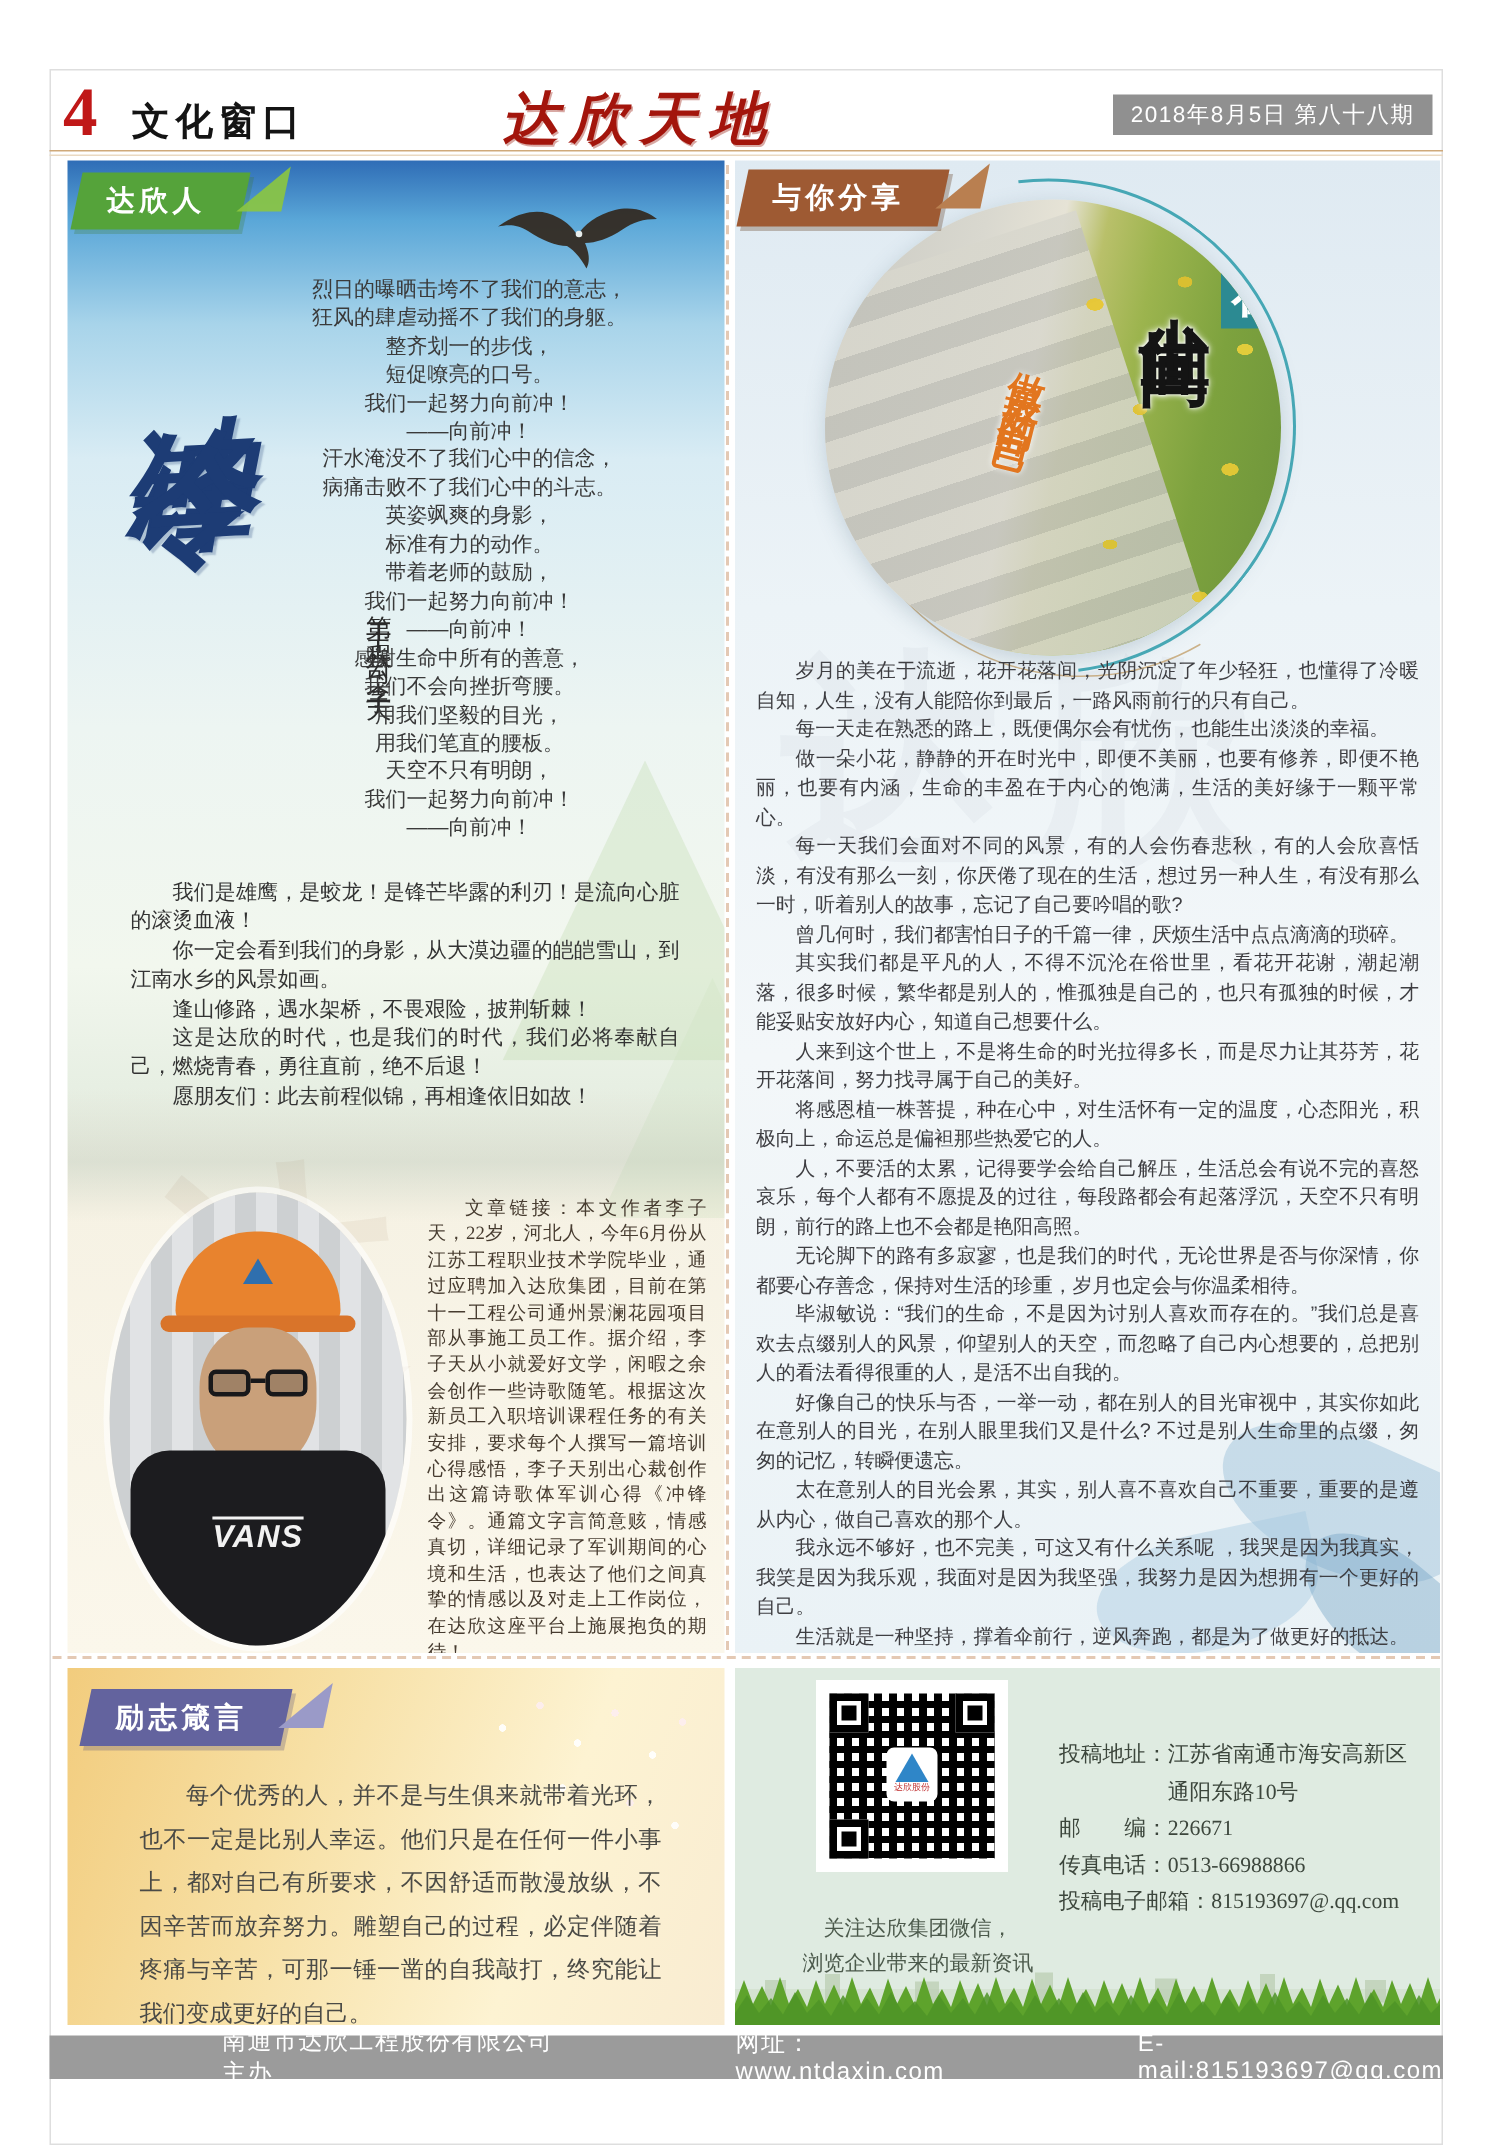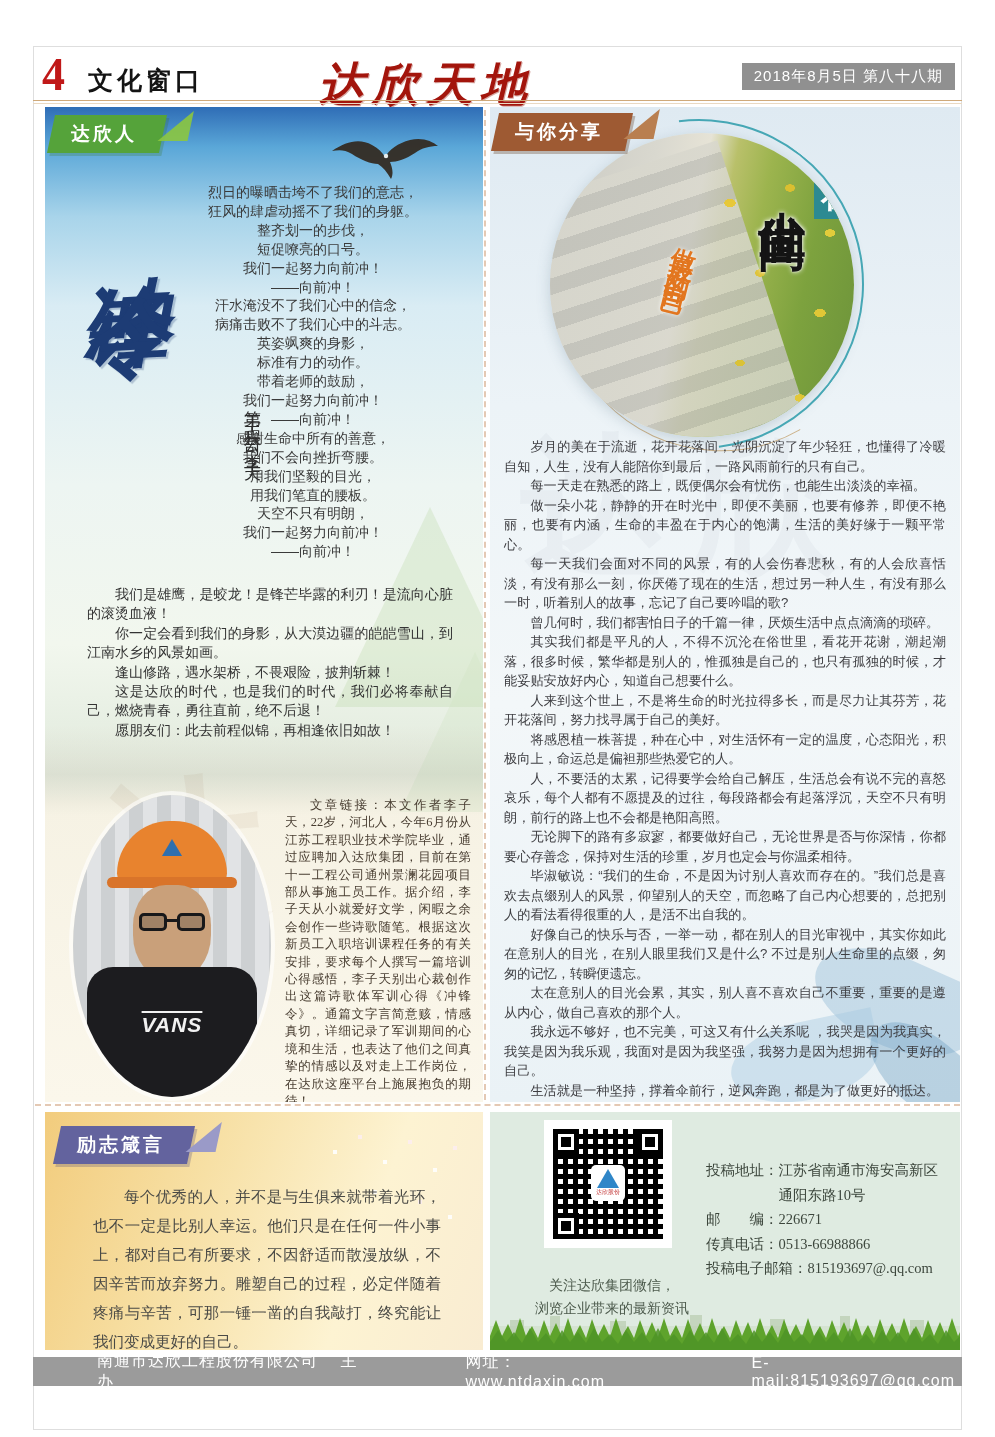--- a/index.html
+++ b/index.html
@@ -4,21 +4,21 @@
 <style>
   * { margin:0; padding:0; box-sizing:border-box; }
   html,body { background:#fff; }
   body { width:995px; height:1437px; position:relative; font-family:"Liberation Sans", sans-serif; overflow:hidden; }
   .abs { position:absolute; }
   .page-border { left:33px; top:46px; width:929px; height:1384px; border:1px solid #dedede; }
 
   
   .hdr-num { left:42px; top:52px; font-size:46px; font-weight:bold; color:#c01818; font-family:"Liberation Serif", serif; line-height:1; }
   .hdr-section { left:88px; top:64px; font-size:25px; font-weight:bold; color:#141414; letter-spacing:4px; }
-  .masthead { left:0; top:54px; width:853px; text-align:center; font-size:46px; font-weight:bold; font-style:italic; color:#a3150c; letter-spacing:8px; font-family:"Liberation Serif", serif; text-shadow:1px 1px 0 #d8a9a4; }
+  .masthead { left:0; top:54px; width:853px; text-align:center; font-size:38px; font-weight:bold; font-style:italic; color:#a3150c; letter-spacing:8px; font-family:"Liberation Serif", serif; text-shadow:1px 1px 0 #d8a9a4; }
   .issue-box { right:40px; top:63px; background:#909090; color:#fff; font-size:15px; padding:4px 12px; letter-spacing:1px; }
   .hdr-rule { left:33px; top:100px; width:929px; height:4px; border-top:1px solid #cfa97a; border-bottom:1px solid #ead9c2; }
 
   
   .panel { position:absolute; overflow:hidden; }
   .left-panel  { left:45px;  top:107px; width:438px; height:995px;
     background:linear-gradient(180deg,#2f6db6 0%,#5aa7d8 4%,#a8d4ea 11%,#d9ecf4 20%,#edf5f2 38%,#f2f7ee 54%,#e7efe3 62%,#f6f2e4 70%,#fbf7eb 100%); }
   .right-panel { left:490px; top:107px; width:470px; height:995px;
     background:linear-gradient(180deg,#dfeaf2 0%,#ecf3f7 30%,#f3f7f9 60%,#eaf2f6 100%); }
   .col-divider { left:484px; top:110px; width:0; height:990px; border-left:2px dashed #e4c9b4; }
@@ -102,21 +102,21 @@
   .qr-logo { position:absolute; left:38px; top:36px; width:34px; height:36px; background:#fff; border-radius:5px; text-align:center; }
   .qr-logo .tri-logo { margin:4px auto 0; width:0; height:0; border-left:11px solid transparent; border-right:11px solid transparent; border-bottom:19px solid #2f86c8; }
   .qr-logo .logo-txt { display:block; font-size:6px; color:#c03030; line-height:8px; }
   .qr-caption { left:22px; top:162px; width:200px; text-align:center; font-size:14px; line-height:23px; color:#4c5a4c; }
   .contact-rows { left:196px; top:46px; width:268px; font-size:14.5px; line-height:24.5px; color:#3c463c; font-family:"Liberation Serif", serif;margin-left:20px; }
   .grass { left:0; bottom:0; width:470px; height:44px; }
 
   
   .footer-bar { left:33px; top:1357px; width:929px; height:29px; background:#9b9b9b; color:#fff; display:flex; align-items:center; }
   .footer-bar span { font-size:16px; letter-spacing:1px; }
-  .ft-org { margin-left:64px; } .ft-web { margin-left:105px; } .ft-mail { margin-left:105px; }
+  .ft-org { margin-left:115px; } .ft-web { margin-left:105px; } .ft-mail { margin-left:105px; }
 </style>
 </head>
 <body>
 
 <div class="abs page-border"></div>
 
 <div class="abs masthead">达欣天地</div>
 <div class="abs hdr-num">4</div>
 <div class="abs hdr-section">文化窗口</div>
 <div class="abs issue-box">2018年8月5日  第八十八期</div>
@@ -210,21 +210,21 @@
   <div class="abs essay">
     <p>岁月的美在于流逝，花开花落间，光阴沉淀了年少轻狂，也懂得了冷暖自知，人生，没有人能陪你到最后，一路风雨前行的只有自己。</p>
     <p>每一天走在熟悉的路上，既便偶尔会有忧伤，也能生出淡淡的幸福。</p>
     <p>做一朵小花，静静的开在时光中，即便不美丽，也要有修养，即便不艳丽，也要有内涵，生命的丰盈在于内心的饱满，生活的美好缘于一颗平常心。</p>
     <p>每一天我们会面对不同的风景，有的人会伤春悲秋，有的人会欣喜恬淡，有没有那么一刻，你厌倦了现在的生活，想过另一种人生，有没有那么一时，听着别人的故事，忘记了自己要吟唱的歌?</p>
     <p>曾几何时，我们都害怕日子的千篇一律，厌烦生活中点点滴滴的琐碎。</p>
     <p>其实我们都是平凡的人，不得不沉沦在俗世里，看花开花谢，潮起潮落，很多时候，繁华都是别人的，惟孤独是自己的，也只有孤独的时候，才能妥贴安放好内心，知道自己想要什么。</p>
     <p>人来到这个世上，不是将生命的时光拉得多长，而是尽力让其芬芳，花开花落间，努力找寻属于自己的美好。</p>
     <p>将感恩植一株菩提，种在心中，对生活怀有一定的温度，心态阳光，积极向上，命运总是偏袒那些热爱它的人。</p>
     <p>人，不要活的太累，记得要学会给自己解压，生活总会有说不完的喜怒哀乐，每个人都有不愿提及的过往，每段路都会有起落浮沉，天空不只有明朗，前行的路上也不会都是艳阳高照。</p>
-    <p>无论脚下的路有多寂寥，都要做好自己，无论世界是否与你深情，你都要心存善念，保持对生活的珍重，岁月也定会与你温柔相待。</p>
+    <p>无论脚下的路有多寂寥，也是我们的时代，无论世界是否与你深情，你都要心存善念，保持对生活的珍重，岁月也定会与你温柔相待。</p>
     <p>毕淑敏说：“我们的生命，不是因为讨别人喜欢而存在的。”我们总是喜欢去点缀别人的风景，仰望别人的天空，而忽略了自己内心想要的，总把别人的看法看得很重的人，是活不出自我的。</p>
     <p>好像自己的快乐与否，一举一动，都在别人的目光审视中，其实你如此在意别人的目光，在别人眼里我们又是什么? 不过是别人生命里的点缀，匆匆的记忆，转瞬便遗忘。</p>
     <p>太在意别人的目光会累，其实，别人喜不喜欢自己不重要，重要的是遵从内心，做自己喜欢的那个人。</p>
     <p>我永远不够好，也不完美，可这又有什么关系呢 ，我哭是因为我真实，我笑是因为我乐观，我面对是因为我坚强，我努力是因为想拥有一个更好的自己。</p>
     <p>生活就是一种坚持，撑着伞前行，逆风奔跑，都是为了做更好的抵达。</p>
     <p>人的一生注定会有风风雨雨，坎坎坷坷，你无法留住朝阳，也无法挽住黄昏，却可以拥有阳光，也可以留给他人温暖，感谢生命中所有的善意，让我学会做最好的自己。（作者 春暖花开）</p>
   </div>
 
   <div class="tag tag-brown"><span>与你分享</span></div>
 </div>

